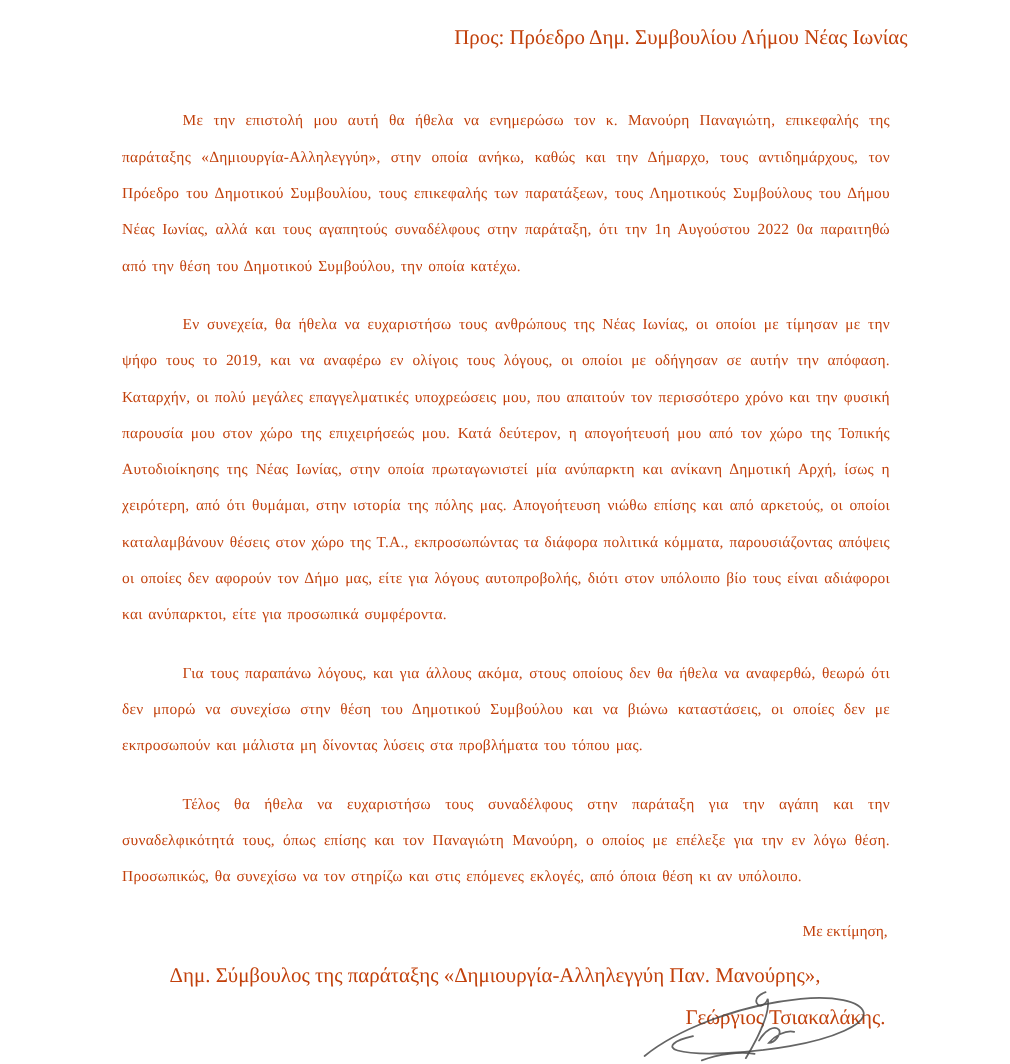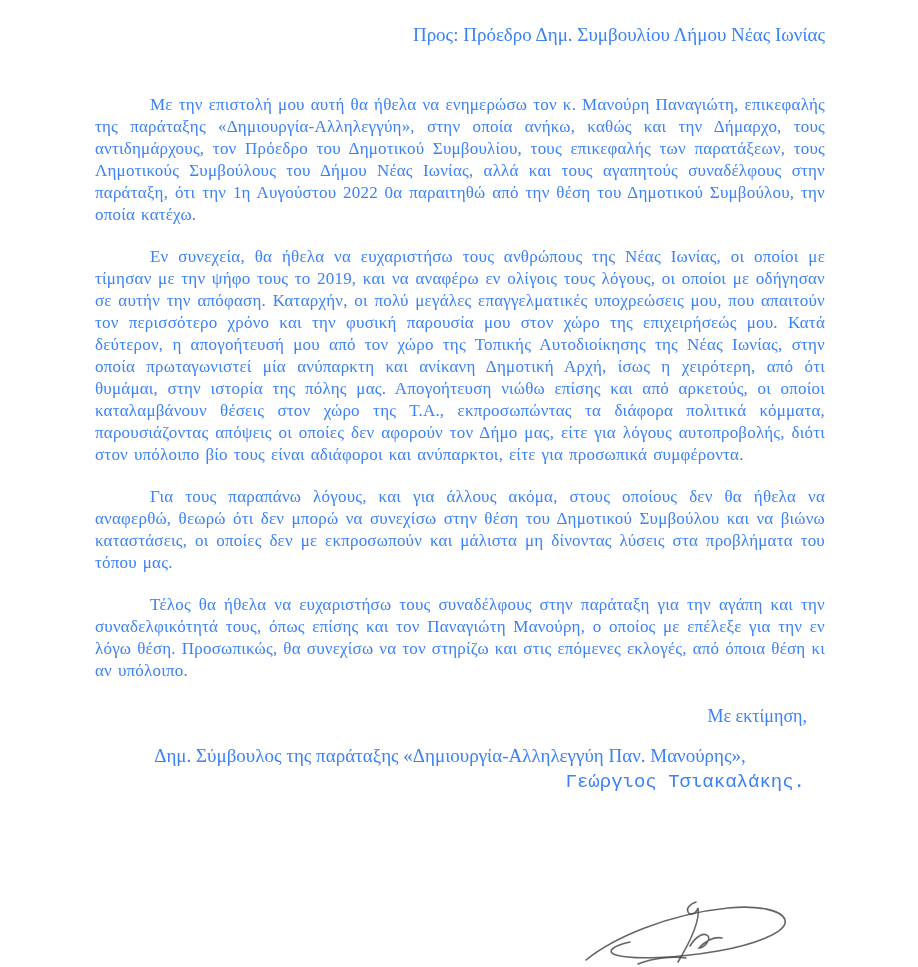--- a/index.html
+++ b/index.html
@@ -8,68 +8,68 @@
     background: #ffffff;
   }
   .page {
     position: relative;
     width: 918px;
     height: 967px;
     margin: 0 auto;
     background: #ffffff;
     overflow: hidden;
     font-family: "Liberation Serif", "DejaVu Serif", serif;
-    color: #3b82f6;
+    color: #c2410c;
   }
   .text-block {
     position: absolute;
     left: 95px;
     top: 0;
     width: 730px;
   }
   .recipient {
     margin-top: 22px;
     text-align: right;
     font-size: 19px;
     line-height: 26px;
     white-space: nowrap;
   }
   .body-par {
-    margin: 0;
+    margin: 16px;
     margin-top: 20px;
-    font-size: 17px;
-    line-height: 22px;
+    font-size: 14px;
+    line-height: 33px;
     text-align: justify;
     text-indent: 55px;
     letter-spacing: 0.2px;
     word-spacing: 1.5px;
   }
   .body-par.first {
     margin-top: 46px;
   }
   .closing {
     margin-top: 21px;
     text-align: right;
     padding-right: 18px;
-    font-size: 18px;
+    font-size: 14px;
     line-height: 26px;
   }
   .attribution {
     margin-top: 14px;
     text-align: center;
     padding-right: 20px;
     font-size: 19px;
     line-height: 26px;
   }
   .signatory {
+    margin-top: 12px;
     text-align: right;
     padding-right: 20px;
     font-size: 19px;
     line-height: 26px;
-    font-family: Liberation Mono, monospace;
   }
   .signature-wrap {
     position: absolute;
     right: 120px;
     top: 898px;
     width: 220px;
     height: 70px;
   }
   .signature-wrap svg {
     display: block;

